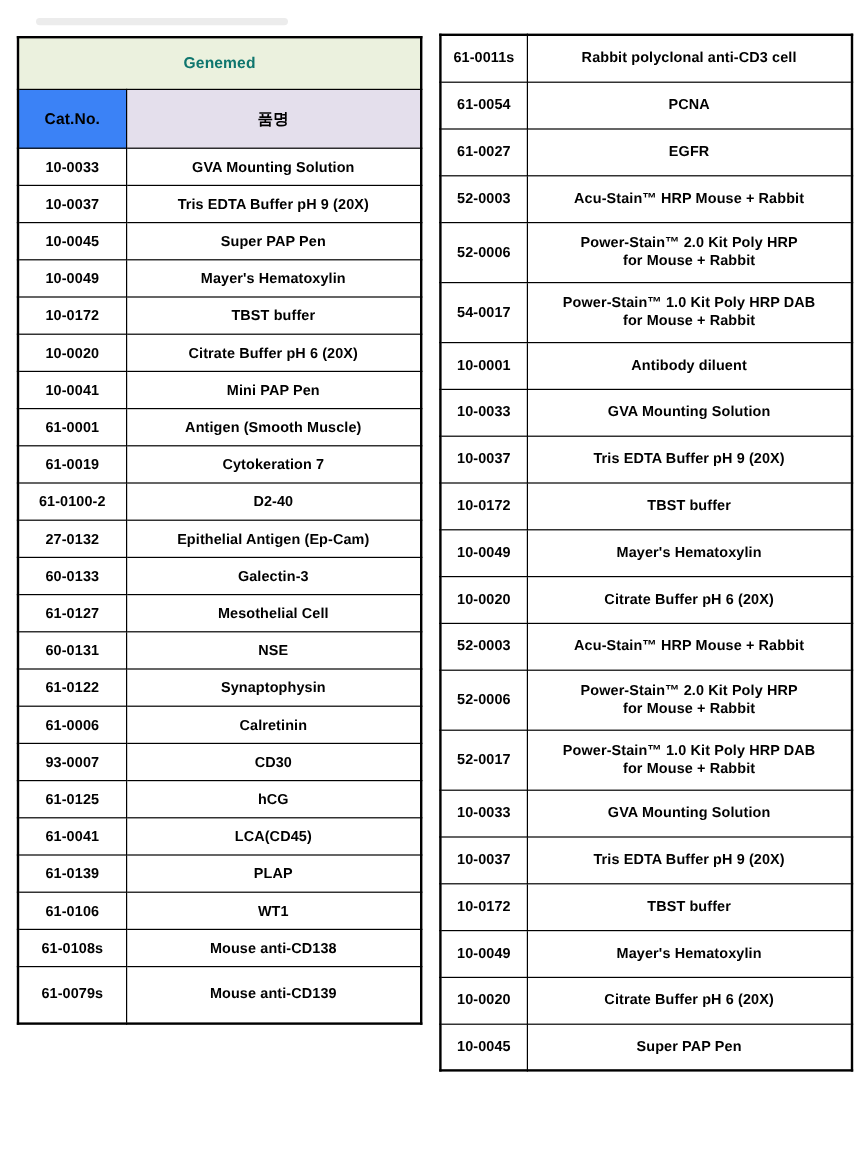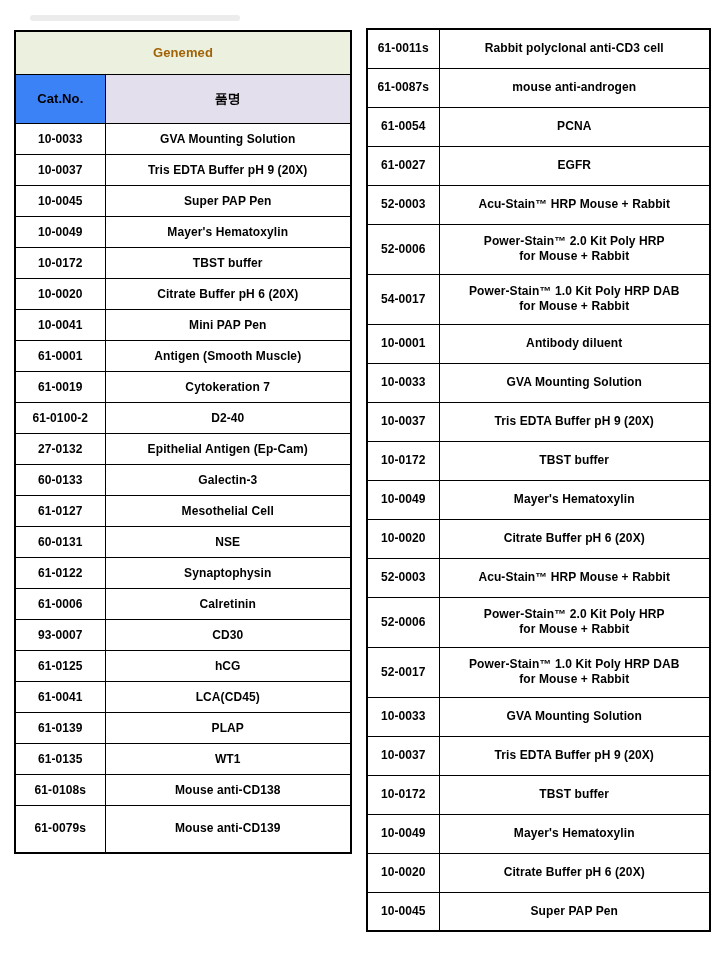--- a/index.html
+++ b/index.html
@@ -80,21 +80,21 @@
 
 <div class="smudge"></div>
 
 <table id="left-table">
   <colgroup>
     <col style="width:90px">
     <col>
   </colgroup>
   <thead>
     <tr>
-      <td class="title-cell" colspan="2" id="left-title-cell" style="background: rgb(235, 241, 222); color: #a16207; margin-top: 16px;">Genemed</td>
+      <td class="title-cell" colspan="2" id="left-title-cell" style="background: rgb(235, 241, 222); color: #0f766e; margin-top: 16px;">Genemed</td>
     </tr>
     <tr>
       <td class="head-cell" id="left-head-cat" style="background: #3b82f6;">Cat.No.</td>
       <td class="head-cell" id="left-head-name" style="background: rgb(228, 223, 236); text-align: center;">품명</td>
     </tr>
   </thead>
   <tbody id="left-body">
       <tr>
         <td>10-0033</td>
         <td>GVA Mounting Solution</td>
@@ -169,21 +169,21 @@
       </tr>
       <tr>
         <td>61-0041</td>
         <td>LCA(CD45)</td>
       </tr>
       <tr>
         <td>61-0139</td>
         <td>PLAP</td>
       </tr>
       <tr>
-        <td>61-0135</td>
+        <td>61-0106</td>
         <td>WT1</td>
       </tr>
       <tr>
         <td>61-0108s</td>
         <td>Mouse anti-CD138</td>
       </tr>
       <tr>
         <td>61-0079s</td>
         <td>Mouse anti-CD139</td>
       </tr>
@@ -194,24 +194,20 @@
   <colgroup>
     <col style="width:72px">
     <col>
   </colgroup>
   <tbody id="right-body">
       <tr>
         <td>61-0011s</td>
         <td>Rabbit polyclonal  anti-CD3 cell</td>
       </tr>
       <tr>
-        <td>61-0087s</td>
-        <td>mouse anti-androgen</td>
-      </tr>
-      <tr>
         <td>61-0054</td>
         <td>PCNA</td>
       </tr>
       <tr>
         <td>61-0027</td>
         <td>EGFR</td>
       </tr>
       <tr>
         <td>52-0003</td>
         <td>Acu-Stain™ HRP Mouse + Rabbit</td>

